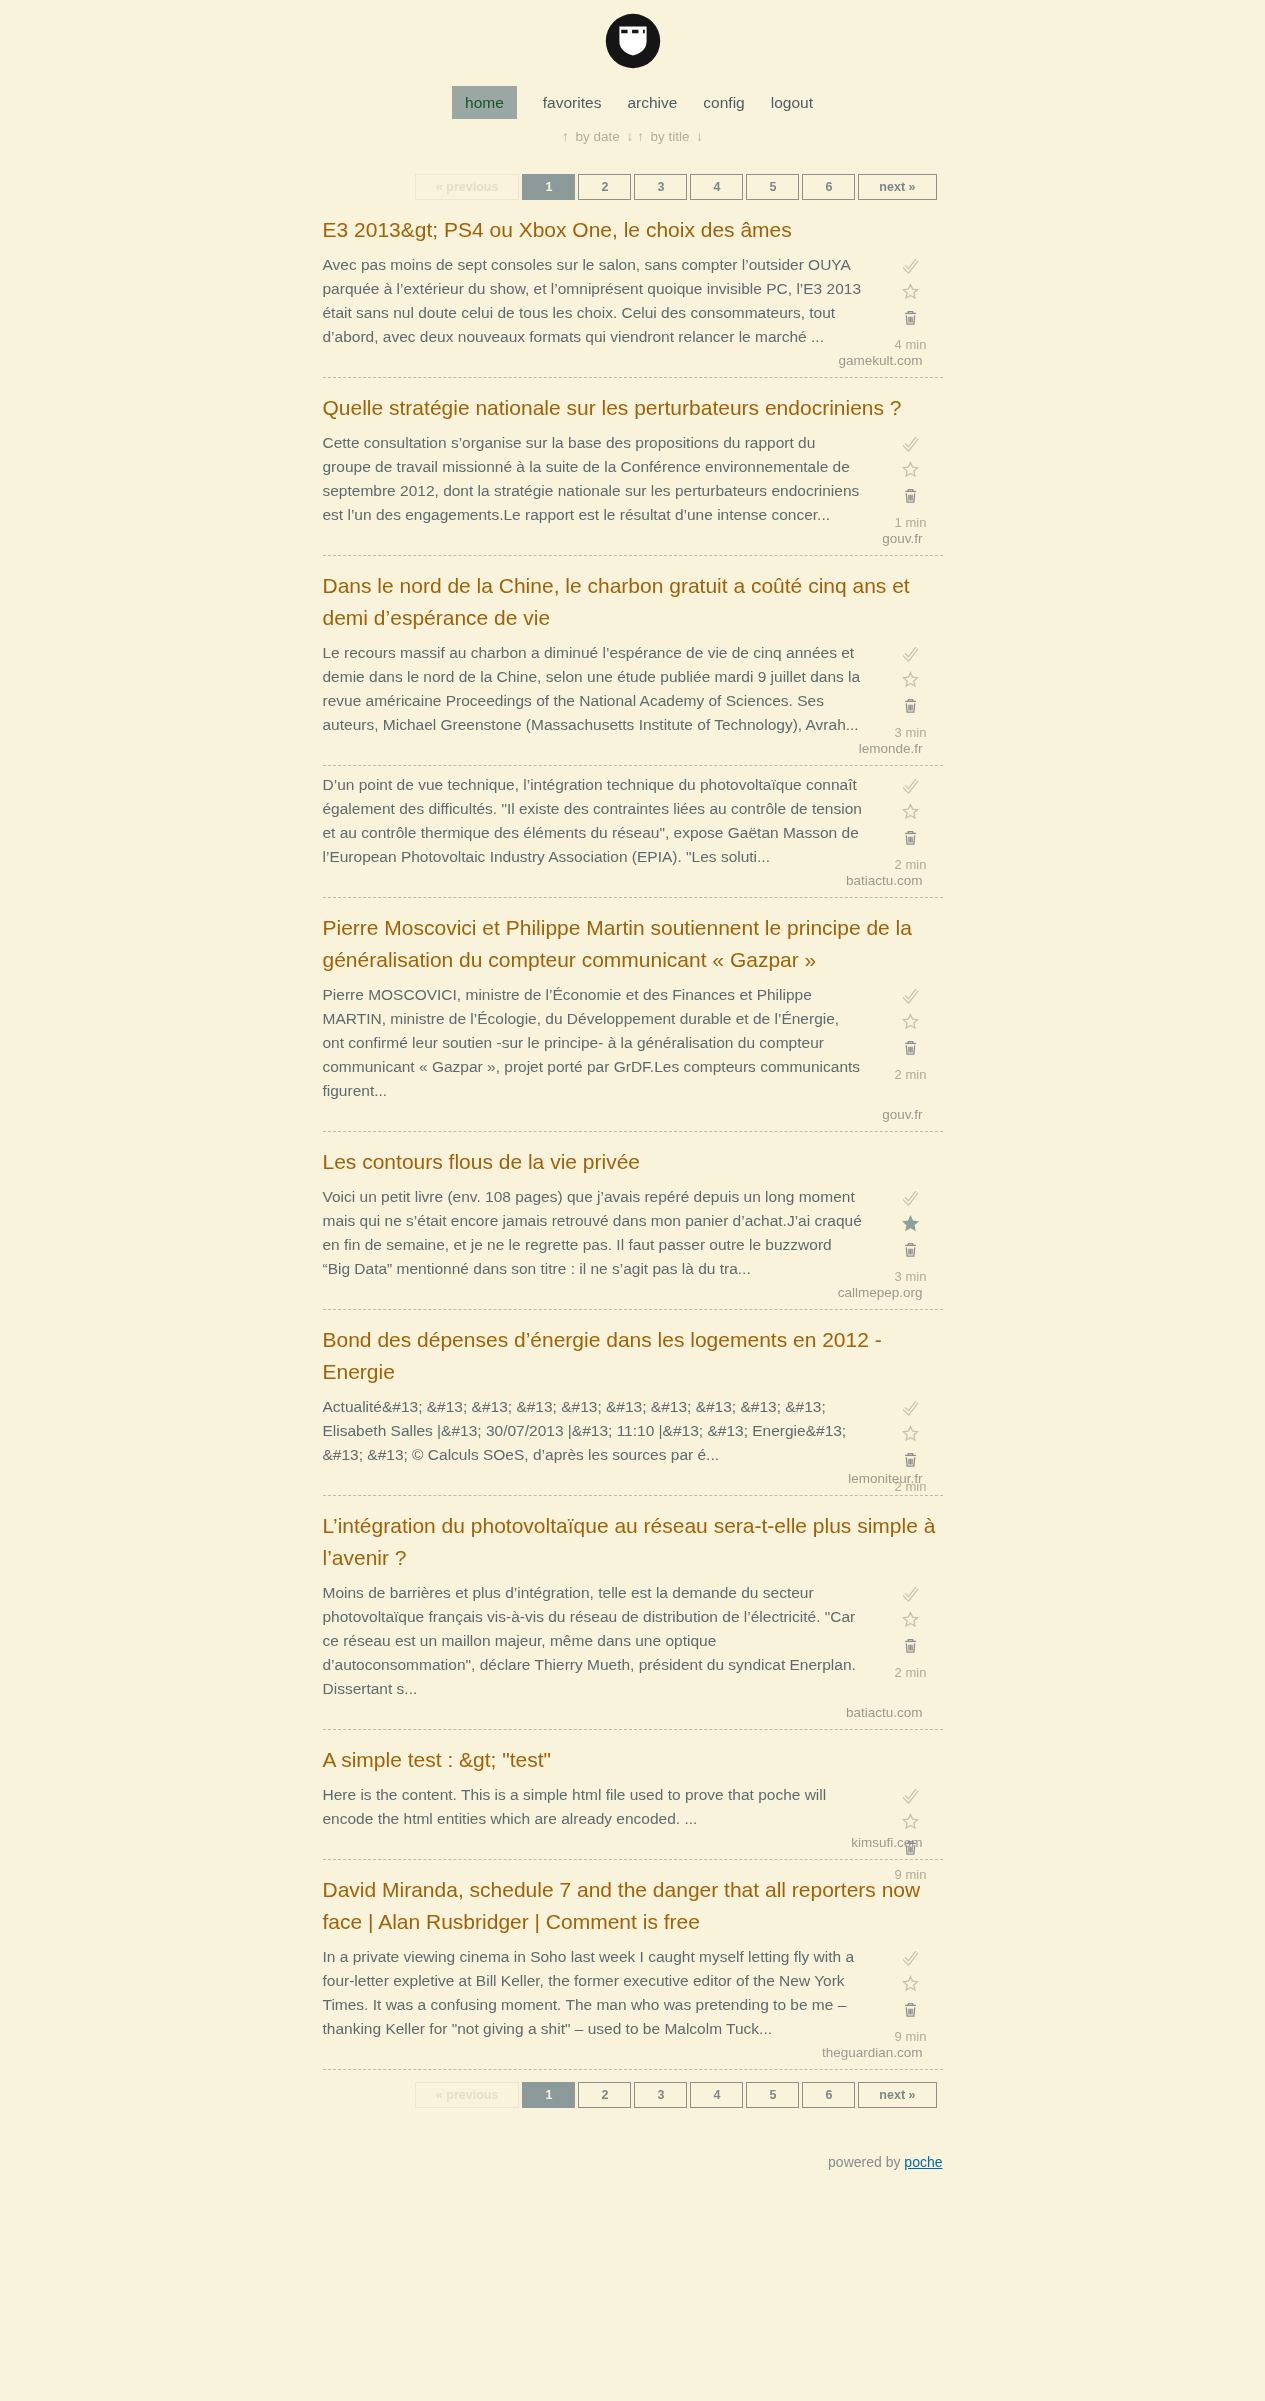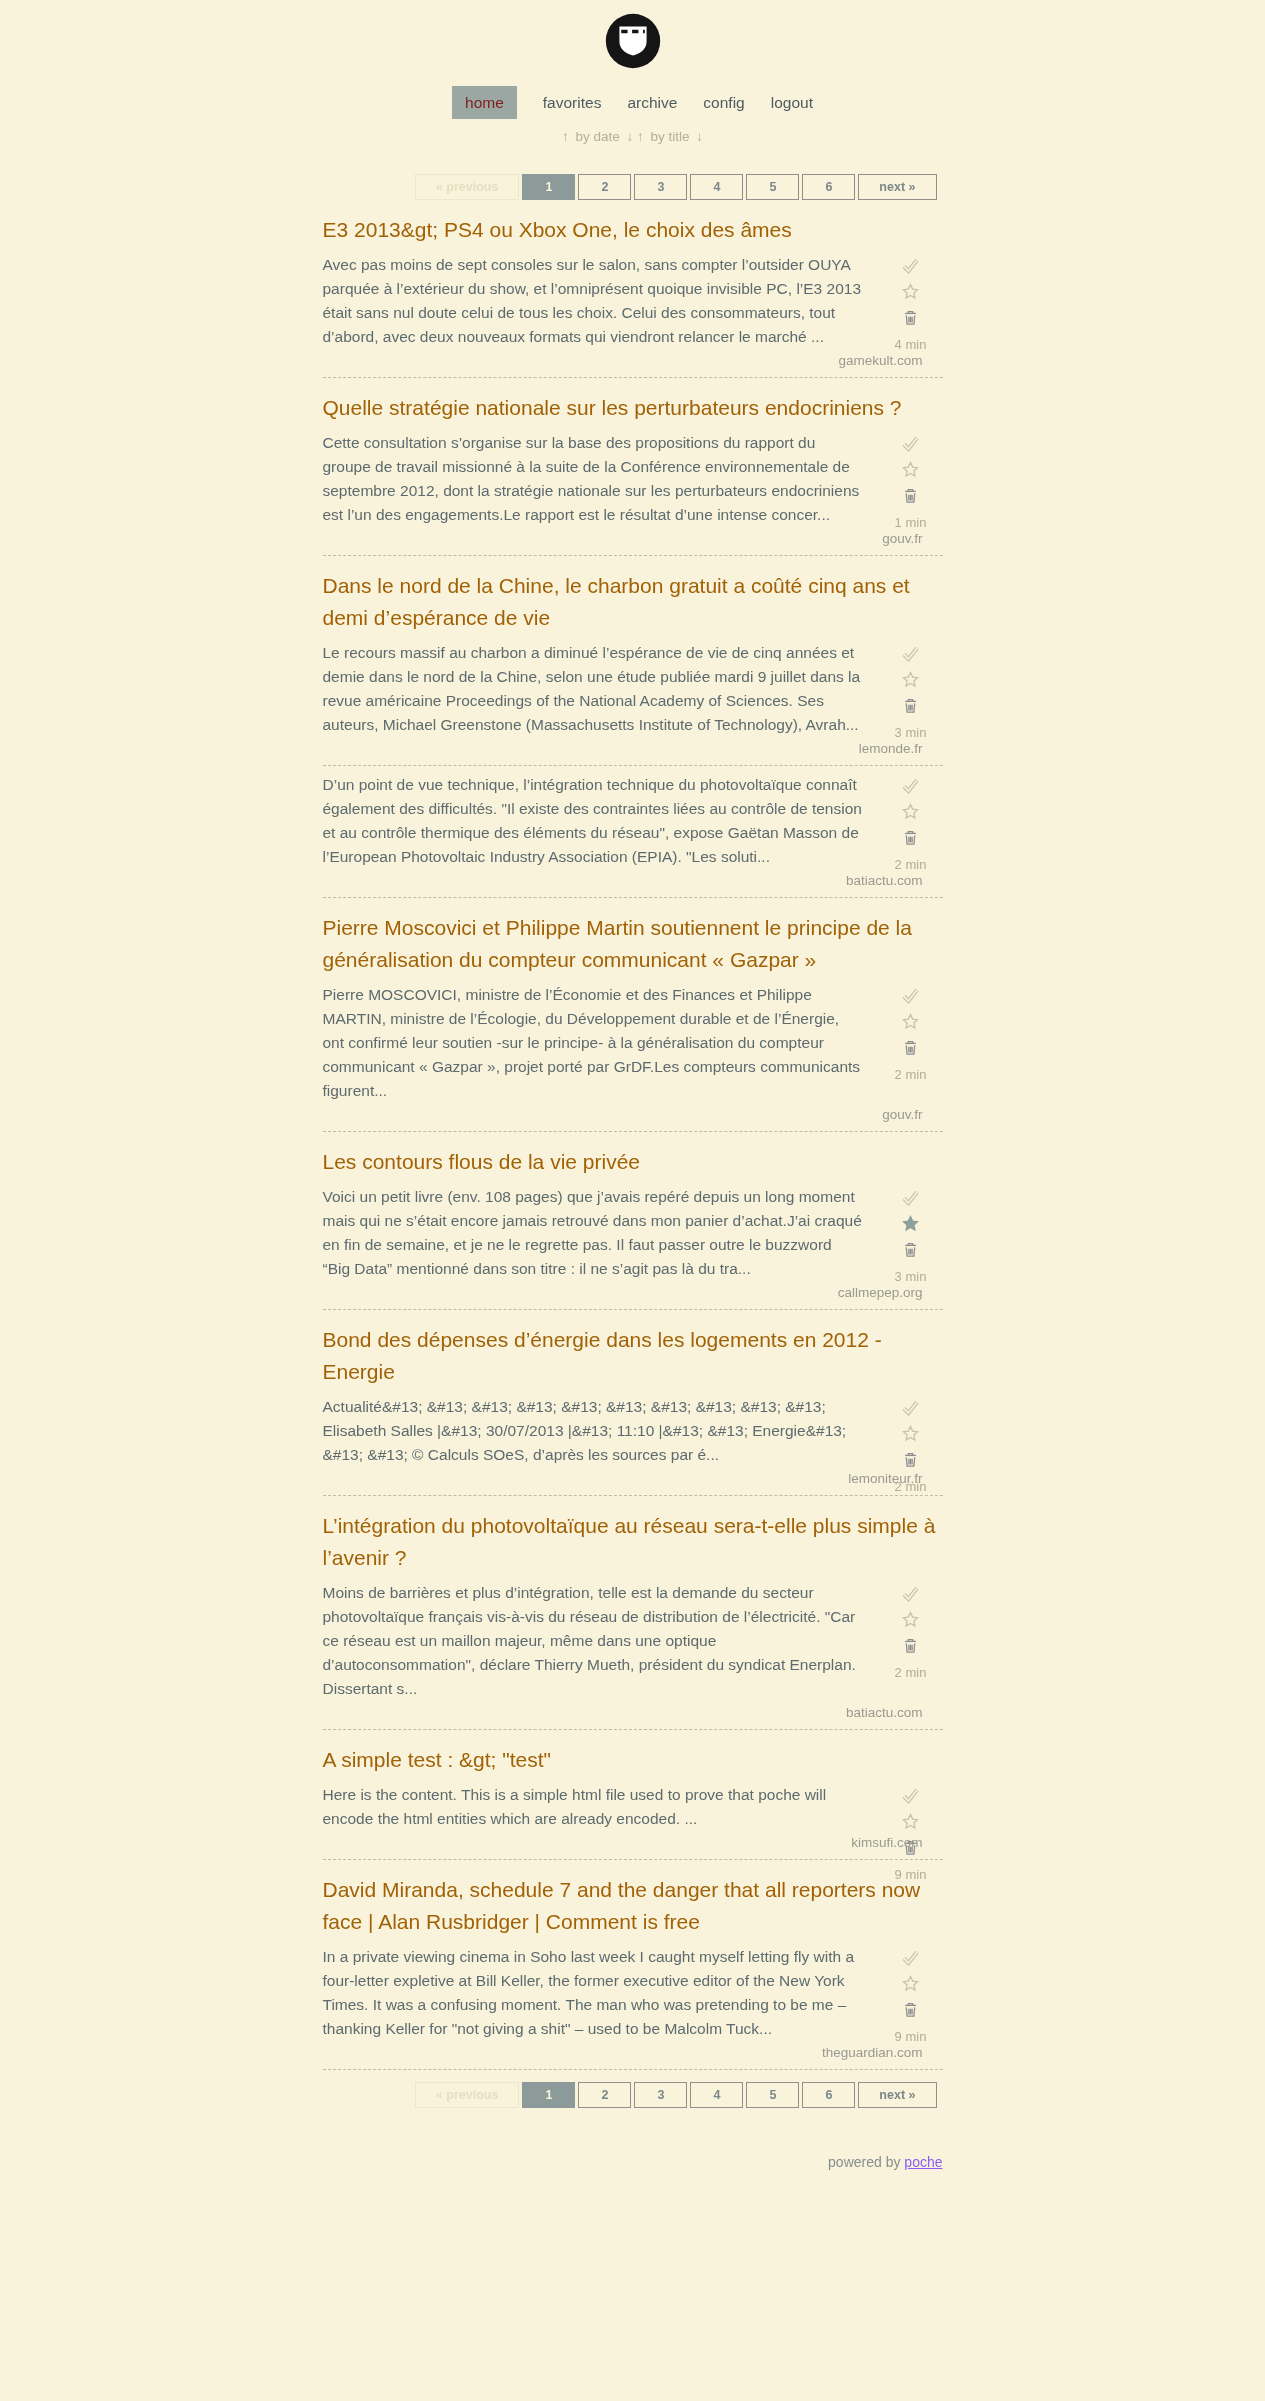--- a/index.html
+++ b/index.html
@@ -2,21 +2,21 @@
 <html lang="fr"><head>
 <meta charset="utf-8">
 <style>
   html,body{margin:0;padding:0;background:#f9f3dc;font-family:"Liberation Sans",sans-serif;color:#56646a;}
   .page{width:620px;margin:0 auto;padding-top:12px;}
   
   header{text-align:center;}
   .logo{display:inline-block;line-height:0;}
   nav{margin-top:20px;}
   nav a{margin:0 13px;color:#4e5c61;font-size:15.5px;text-decoration:none;cursor:pointer;}
-  nav a.active{background:#9aa7a2;color:#7f1d1d;padding:8px 13px;}
+  nav a.active{background:#9aa7a2;color:#14532d;padding:8px 13px;}
   .sort{margin-top:17px;color:#b6ae9b;font-size:13.5px;}
   .sort a{color:#b6ae9b;text-decoration:none;cursor:pointer;}
   .sort .lbl{margin:0 3px;}
   
   .pagination{text-align:right;padding-right:6px;margin:30px 0 10px;font-size:12.5px;font-weight:bold;}
   .pagination .page-btn{display:inline-block;border:1px solid #8e9089;color:#7b8889;padding:5px 20px;margin-left:3px;min-width:11px;text-align:center;text-decoration:none;cursor:pointer;}
   .pagination .disabled{border-color:#eee7cd;color:#e6dec3;}
   .pagination .current{background:#8c9b99;border-color:#8c9b99;color:#f9f3dc;}
   .pagination.bottom{margin:12px 0 0;}
   
@@ -28,21 +28,21 @@
   .tools{position:absolute;top:4px;right:10px;width:44px;text-align:center;}
   .tools a{display:block;height:26px;cursor:pointer;}
   .tools svg{width:17px;height:17px;}
   .time{display:block;margin-top:2px;font-size:13px;color:#b4ab94;white-space:nowrap;}
   .domain{text-align:right;padding-right:20px;font-size:13.5px;color:#9b9a90;margin:0 0 8px;line-height:16px;}
   
   svg.star .shape{fill:none;stroke:#c9c0a5;stroke-width:1.3;}
   svg.star.favorited .shape{fill:#8da09e;stroke:#8da09e;}
   
   .footer{text-align:right;padding:46px 0 16px;color:#868e8e;font-size:14px;}
-  .footer a{color:#8b5cf6;text-decoration:underline;cursor:pointer;}
+  .footer a{color:#0369a1;text-decoration:underline;cursor:pointer;}
 </style>
 </head>
 <body>
 
 <div class="page">
 
   <header>
     <span class="logo">
       <svg width="58" height="58" viewBox="0 0 64 64">
         <circle cx="32" cy="32" r="30" fill="#151515"></circle>

